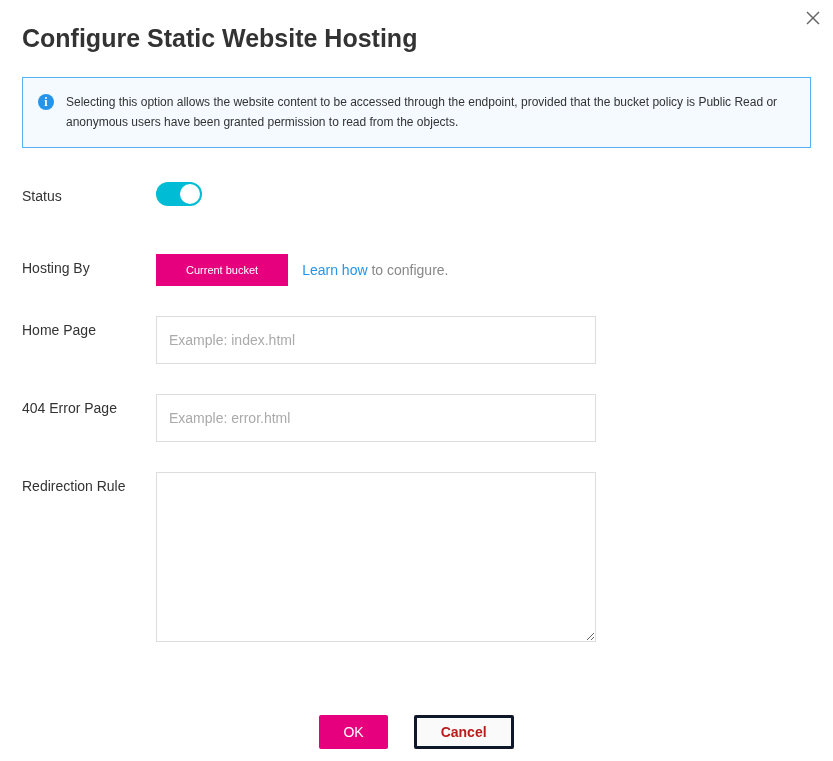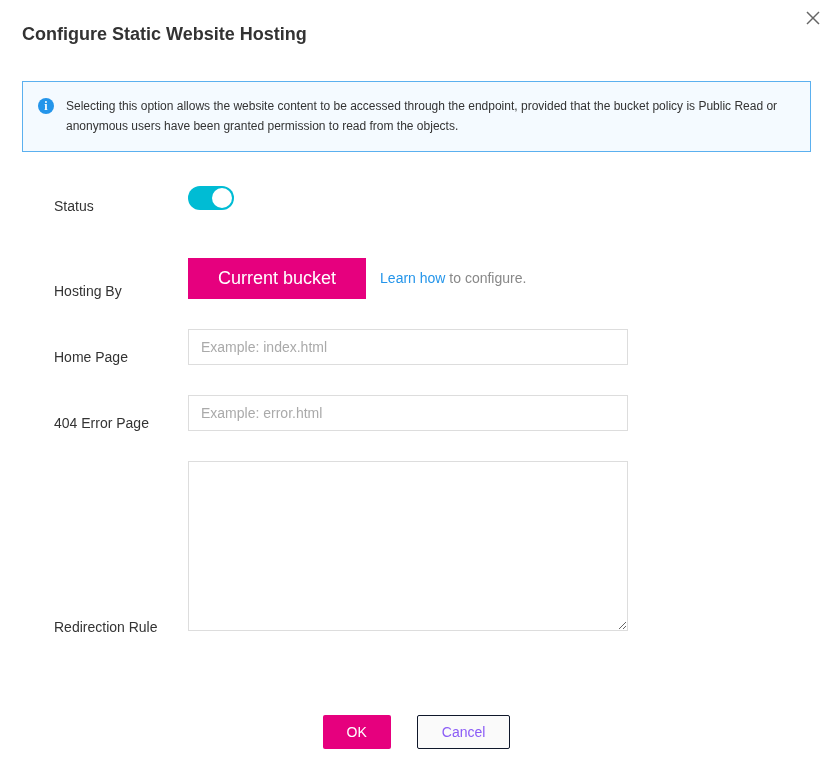--- a/index.html
+++ b/index.html
@@ -26,24 +26,24 @@
       color: #666;
     }
     .close-icon svg {
       width: 100%;
       height: 100%;
     }
     .container {
       padding: 24px 22px 20px 22px;
     }
     .title {
-      font-size: 18px;
+      font-size: 25px;
       font-weight: 700;
       color: #333;
-      margin-bottom: 36px;
+      margin-bottom: 24px;
     }
     .info-box {
       border: 1px solid #5bb0ef;
       background: #f4faff;
       padding: 14px 15px;
       margin-bottom: 34px;
       display: flex;
       align-items: flex-start;
     }
     .info-icon {
@@ -66,23 +66,22 @@
       font-weight: bold;
       font-family: Georgia, serif;
     }
     .info-text {
       font-size: 12px;
       color: #333;
       line-height: 1.7;
     }
     .form-row {
       display: flex;
-      align-items: flex-end;
+      align-items: flex-start;
       margin-bottom: 30px;
-      margin-left: 32px;
     }
     .form-row.status-row {
       margin-bottom: 44px;
     }
     .form-label {
       width: 134px;
       flex-shrink: 0;
       font-size: 14px;
       color: #333;
       padding-top: 6px;
@@ -108,21 +107,21 @@
       width: 20px;
       height: 20px;
       border-radius: 50%;
       background: #fff;
     }
     .tabs {
       display: flex;
     }
     .tab {
       padding: 10px 30px;
-      font-size: 18px;
+      font-size: 11px;
       cursor: pointer;
       border: none;
       background: none;
     }
     .tab.active {
       background: #e6007e;
       color: #fff;
       font-weight: 400;
     }
     .tab.inactive {
@@ -135,21 +134,21 @@
       align-self: center;
       color: #888;
     }
     .learn-how a {
       color: #2495ea;
       text-decoration: none;
       cursor: pointer;
     }
     .text-input {
       width: 440px;
-      height: 36px;
+      height: 48px;
       border: 1px solid #ddd;
       padding: 0 12px;
       font-size: 14px;
       color: #333;
       font-family: inherit;
     }
     .text-input::placeholder {
       color: #aaa;
     }
     .hint {
@@ -184,22 +183,23 @@
       cursor: pointer;
       font-family: inherit;
     }
     .btn-primary {
       background: #e6007e;
       color: #fff;
       border: none;
     }
     .btn-secondary {
       background: #fafafa;
-      color: #8b5cf6;
-      border: 1px solid #0f172a;
+      color: #b91c1c;
+      border: 3px solid #0f172a;
+      font-weight: bold;
     }
     .content-scroll {
       height: 602px;
       overflow: hidden;
     }
   </style>
 </head>
 <body>
 
 <div class="close-icon">

